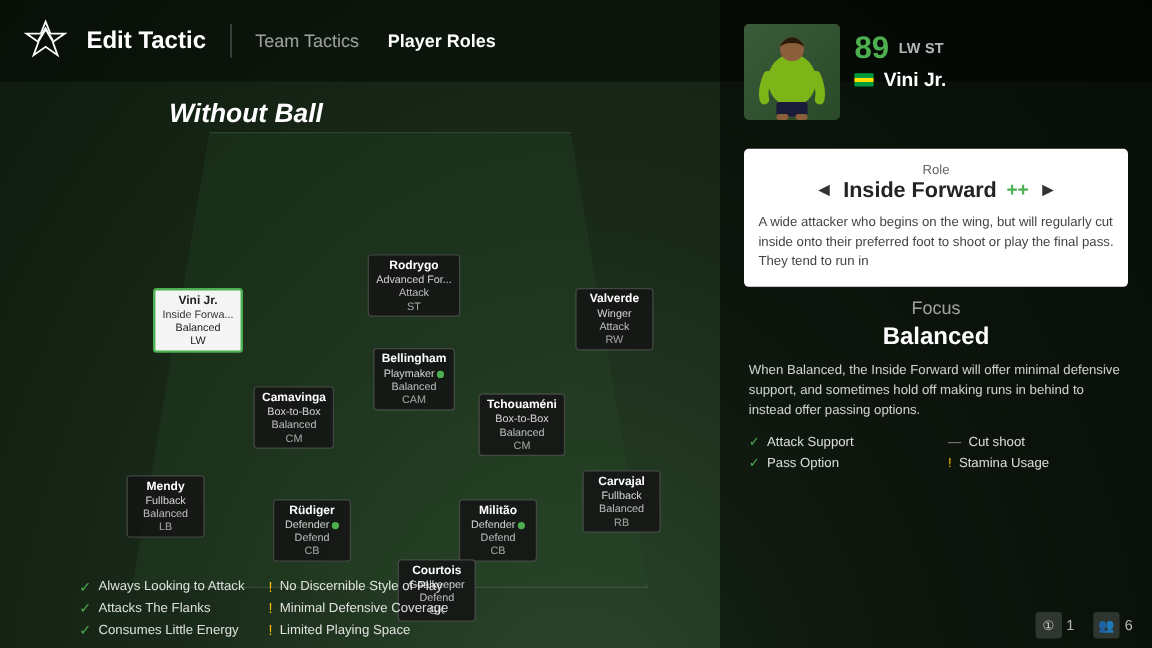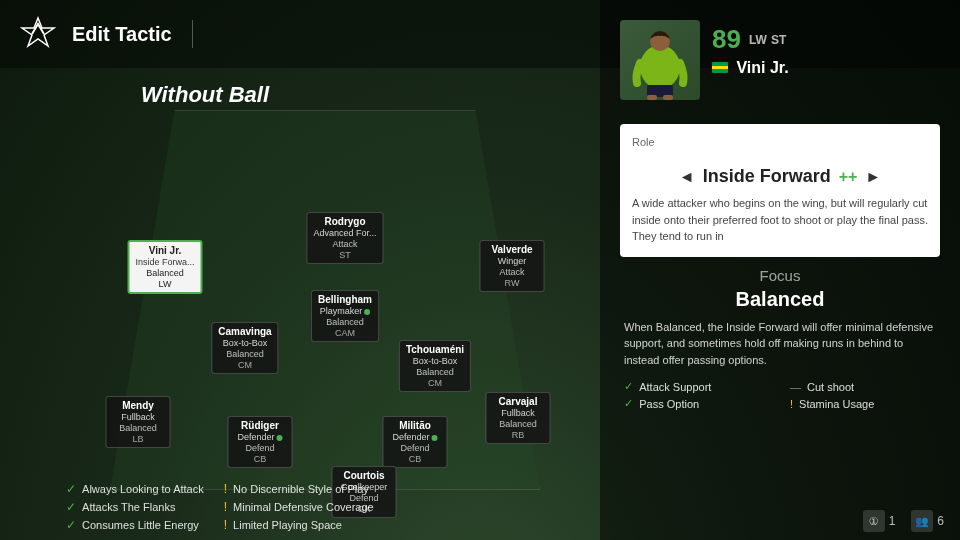--- a/index.html
+++ b/index.html
@@ -272,23 +272,24 @@
     
     .role-card {
       width: 100%;
       background: white;
       border-radius: 4px;
       padding: 12px;
       margin-bottom: 10px;
       color: #222;
     }
     .role-label {
+      text-align: center;
       font-size: 11px;
       color: #666;
-      margin-bottom: 18px;
+      margin-bottom: 0;
     }
     .role-name-row {
       display: flex;
       align-items: center;
       justify-content: center;
       gap: 8px;
       margin-bottom: 8px;
     }
     .role-arrow {
       font-size: 16px;
@@ -393,20 +394,24 @@
 <div class="header">
 
   <div class="logo">
     <svg viewBox="0 0 36 36" width="36" height="36">
       <polygon points="18,2 22,12 34,12 24,19 28,30 18,23 8,30 12,19 2,12 14,12" fill="none" stroke="white" stroke-width="1.5"></polygon>
       <polyline points="12,18 18,8 24,18" fill="none" stroke="white" stroke-width="2"></polyline>
     </svg>
   </div>
   <span class="header-title">Edit Tactic</span>
   <div class="header-divider"></div>
+  <nav class="header-nav">
+    <span class="nav-item">Team Tactics</span>
+    <span class="nav-item active">Player Roles</span>
+  </nav>
 </div>
 
 <div class="section-title">Without Ball</div>
 
 <div class="formation-area">
   <div class="pitch-bg">
     <div class="pitch-shape"></div>
   </div>
 
   <div class="player-node" style="left:115px; top:140px;">
@@ -447,21 +452,21 @@
 
   <div class="player-node" style="left:195px; top:222px;">
     <div class="player-card-box">
       <div class="player-name">Camavinga</div>
       <div class="player-role">Box-to-Box</div>
       <div class="player-duty">Balanced</div>
       <div class="player-pos">CM</div>
     </div>
   </div>
 
-  <div class="player-node" style="left:385px; top:240px;">
+  <div class="player-node" style="left:385px; top:228px;">
     <div class="player-card-box">
       <div class="player-name">Tchouaméni</div>
       <div class="player-role">Box-to-Box</div>
       <div class="player-duty">Balanced</div>
       <div class="player-pos">CM</div>
     </div>
   </div>
 
   <div class="player-node" style="left:88px; top:296px;">
     <div class="player-card-box">

